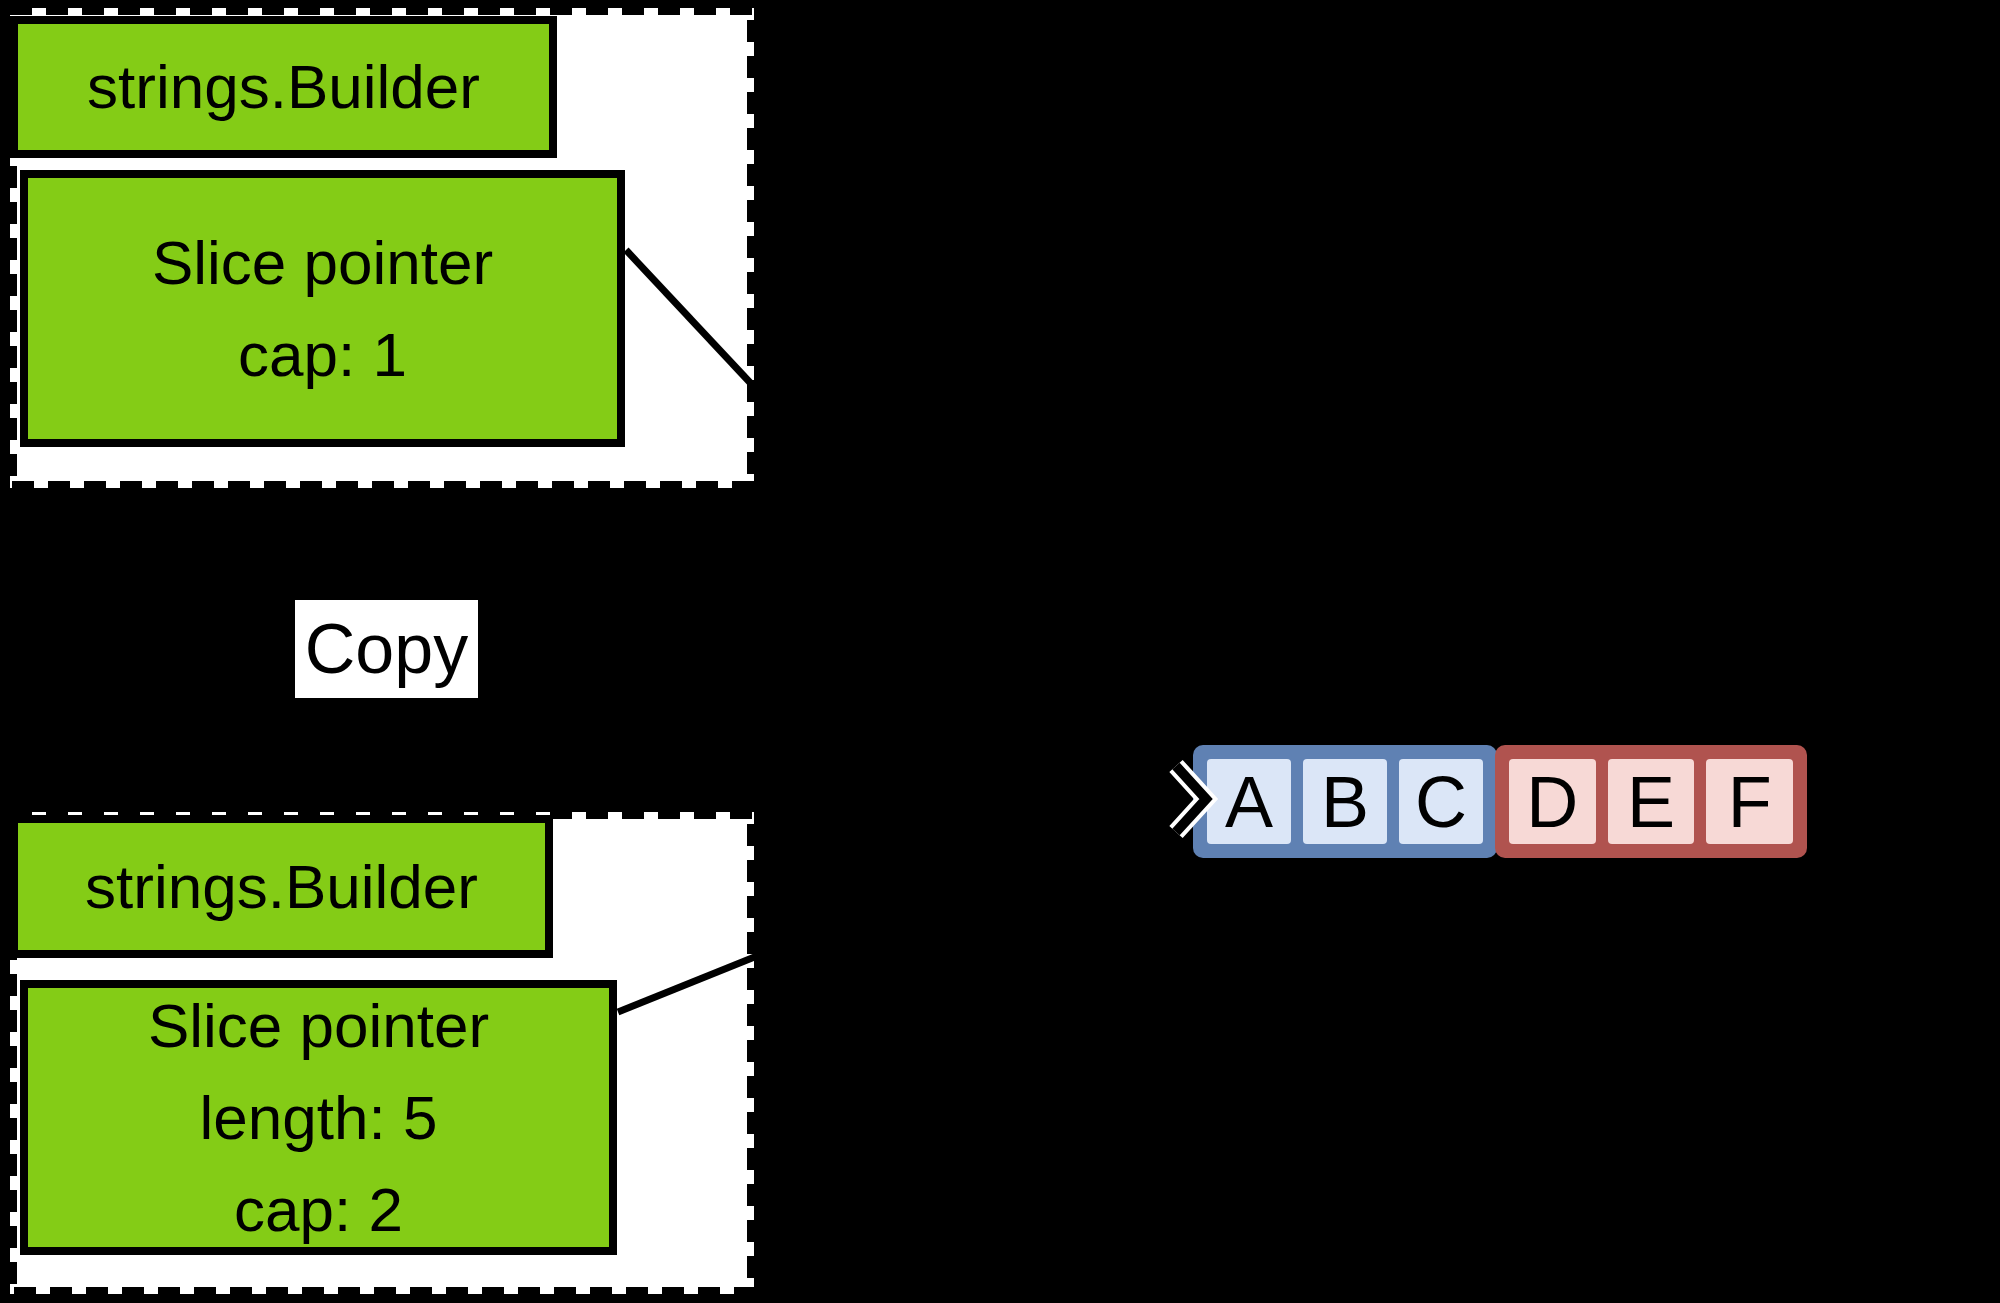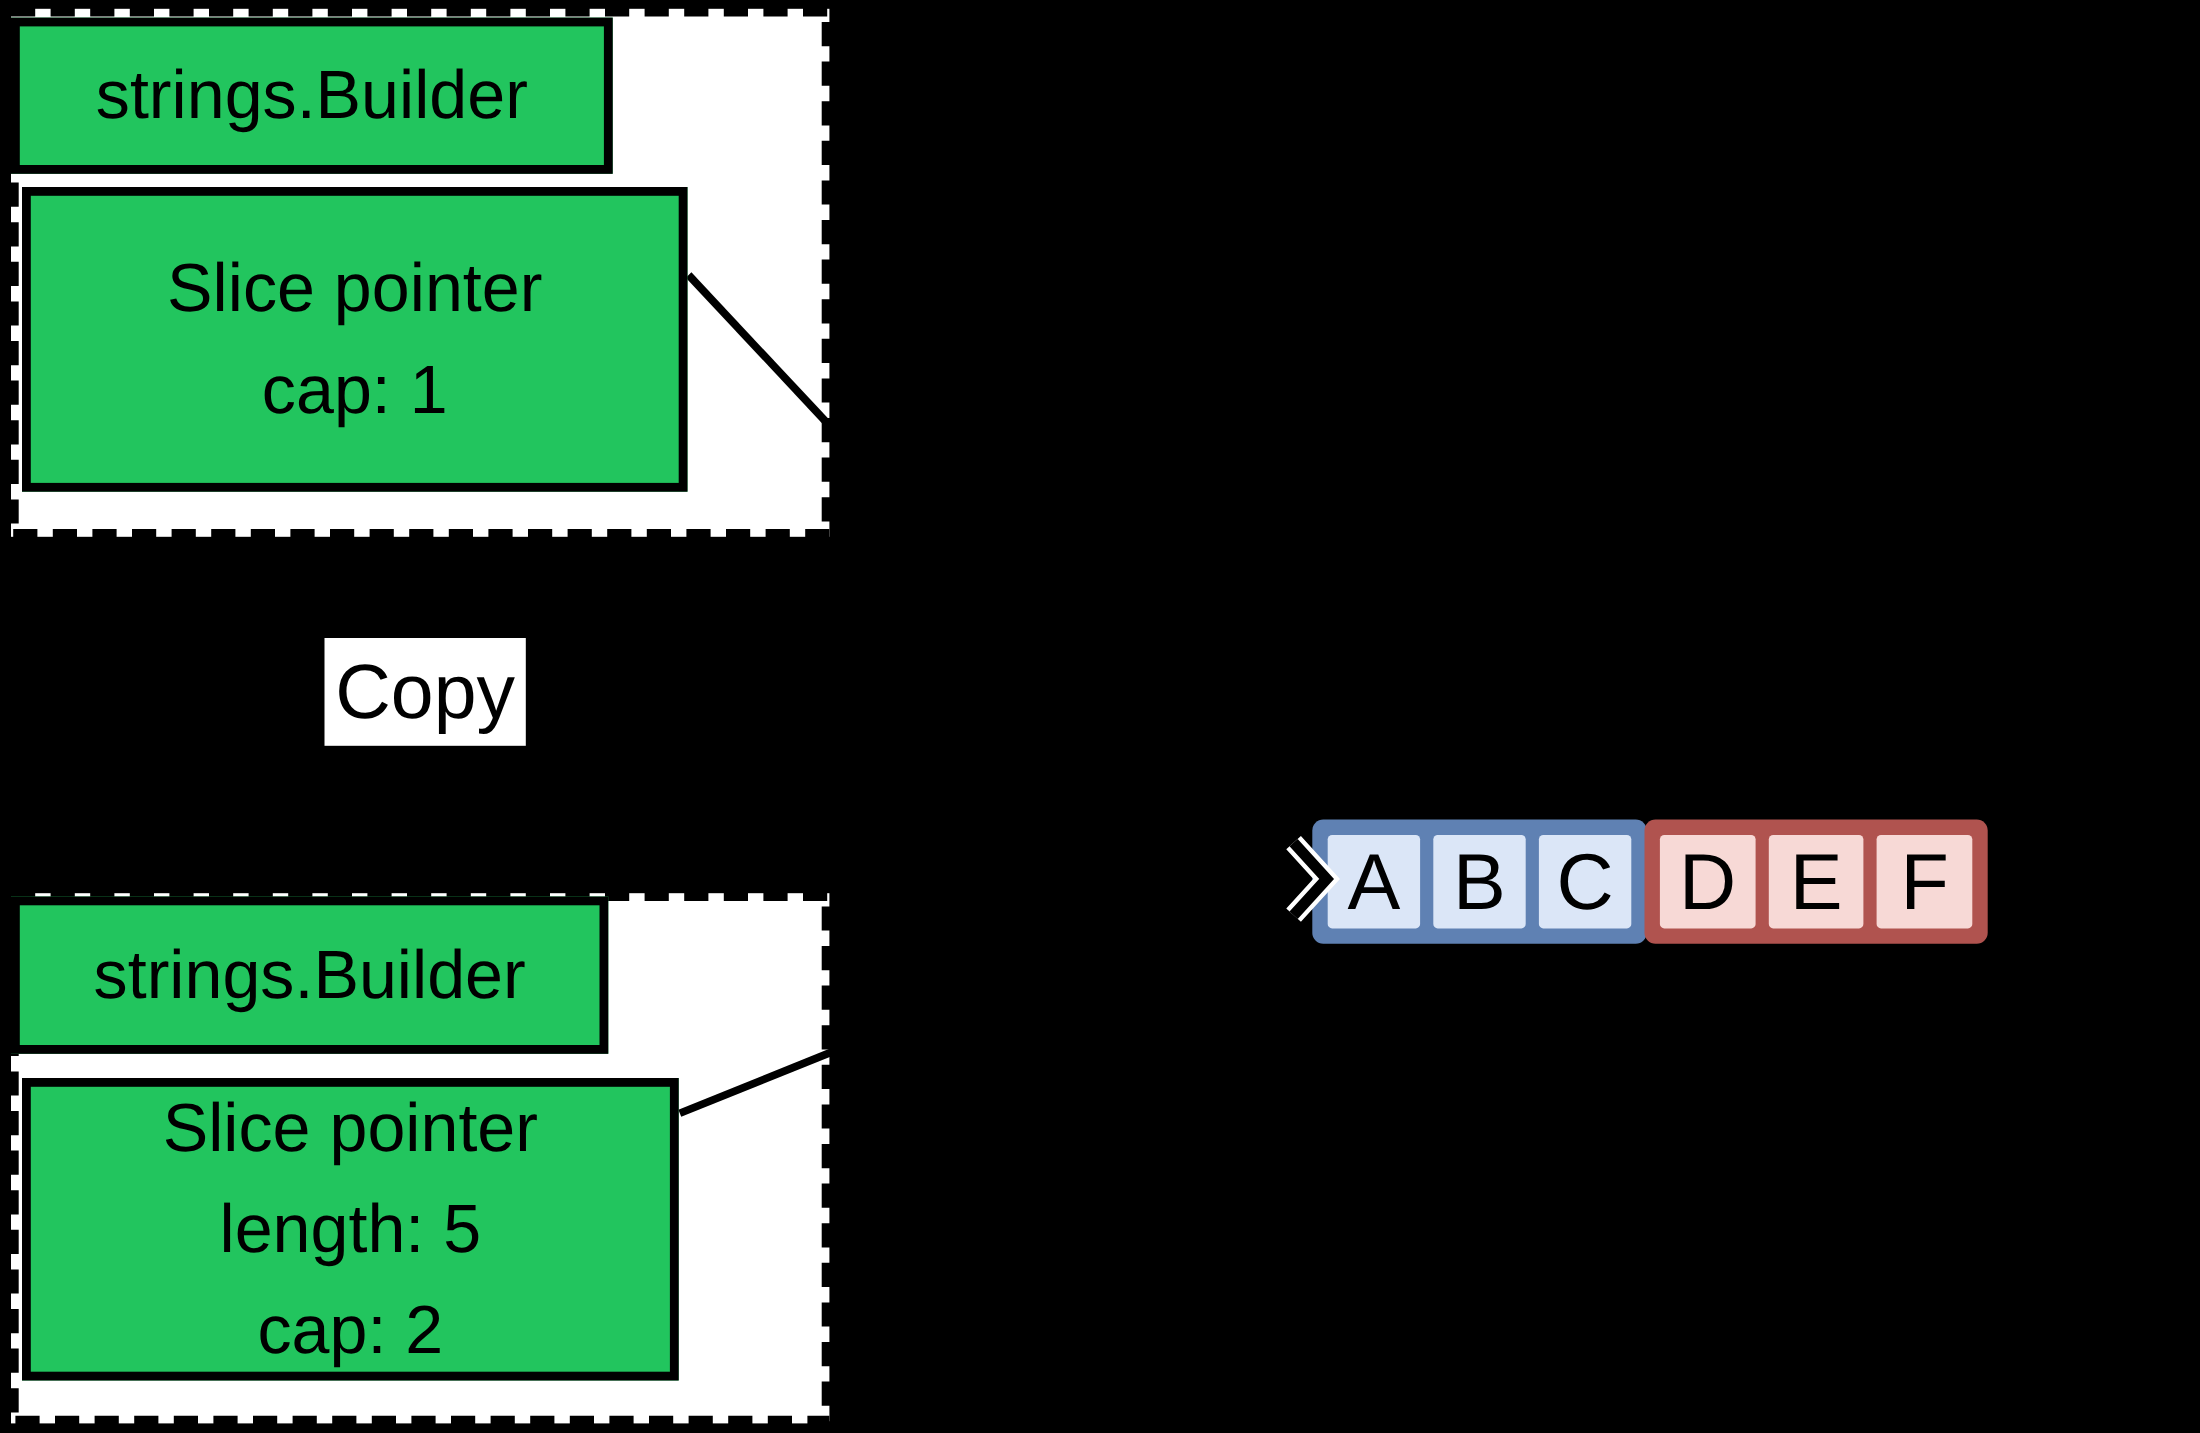--- a/index.html
+++ b/index.html
@@ -20,21 +20,21 @@
     position: absolute;
     left: 0;
     top: 0;
     pointer-events: none;
   }
   #bg-layer { z-index: 0; }
   #fg-layer { z-index: 3; }
 
   .white-box {
     position: absolute;
-    background: #22c55e;
+    background: #84cc16;
     border: 8px solid #000000;
     box-sizing: border-box;
     display: flex;
     align-items: center;
     justify-content: center;
     text-align: center;
     z-index: 1;
   }
   .builder-title-box {
     font-size: 62px;
@@ -47,21 +47,21 @@
     flex-direction: column;
     font-size: 62px;
     line-height: 92px;
   }
   #slice-box-top    { left: 20px; top: 170px; width: 605px; height: 277px; }
   #slice-box-bottom { left: 20px; top: 980px; width: 597px; height: 275px; }
 
   #copy-label {
     position: absolute;
     left: 295px;
-    top: 580px;
+    top: 600px;
     width: 183px;
     height: 98px;
     background: #ffffff;
     display: flex;
     align-items: center;
     justify-content: center;
     font-size: 70px;
     z-index: 2;
   }
 

